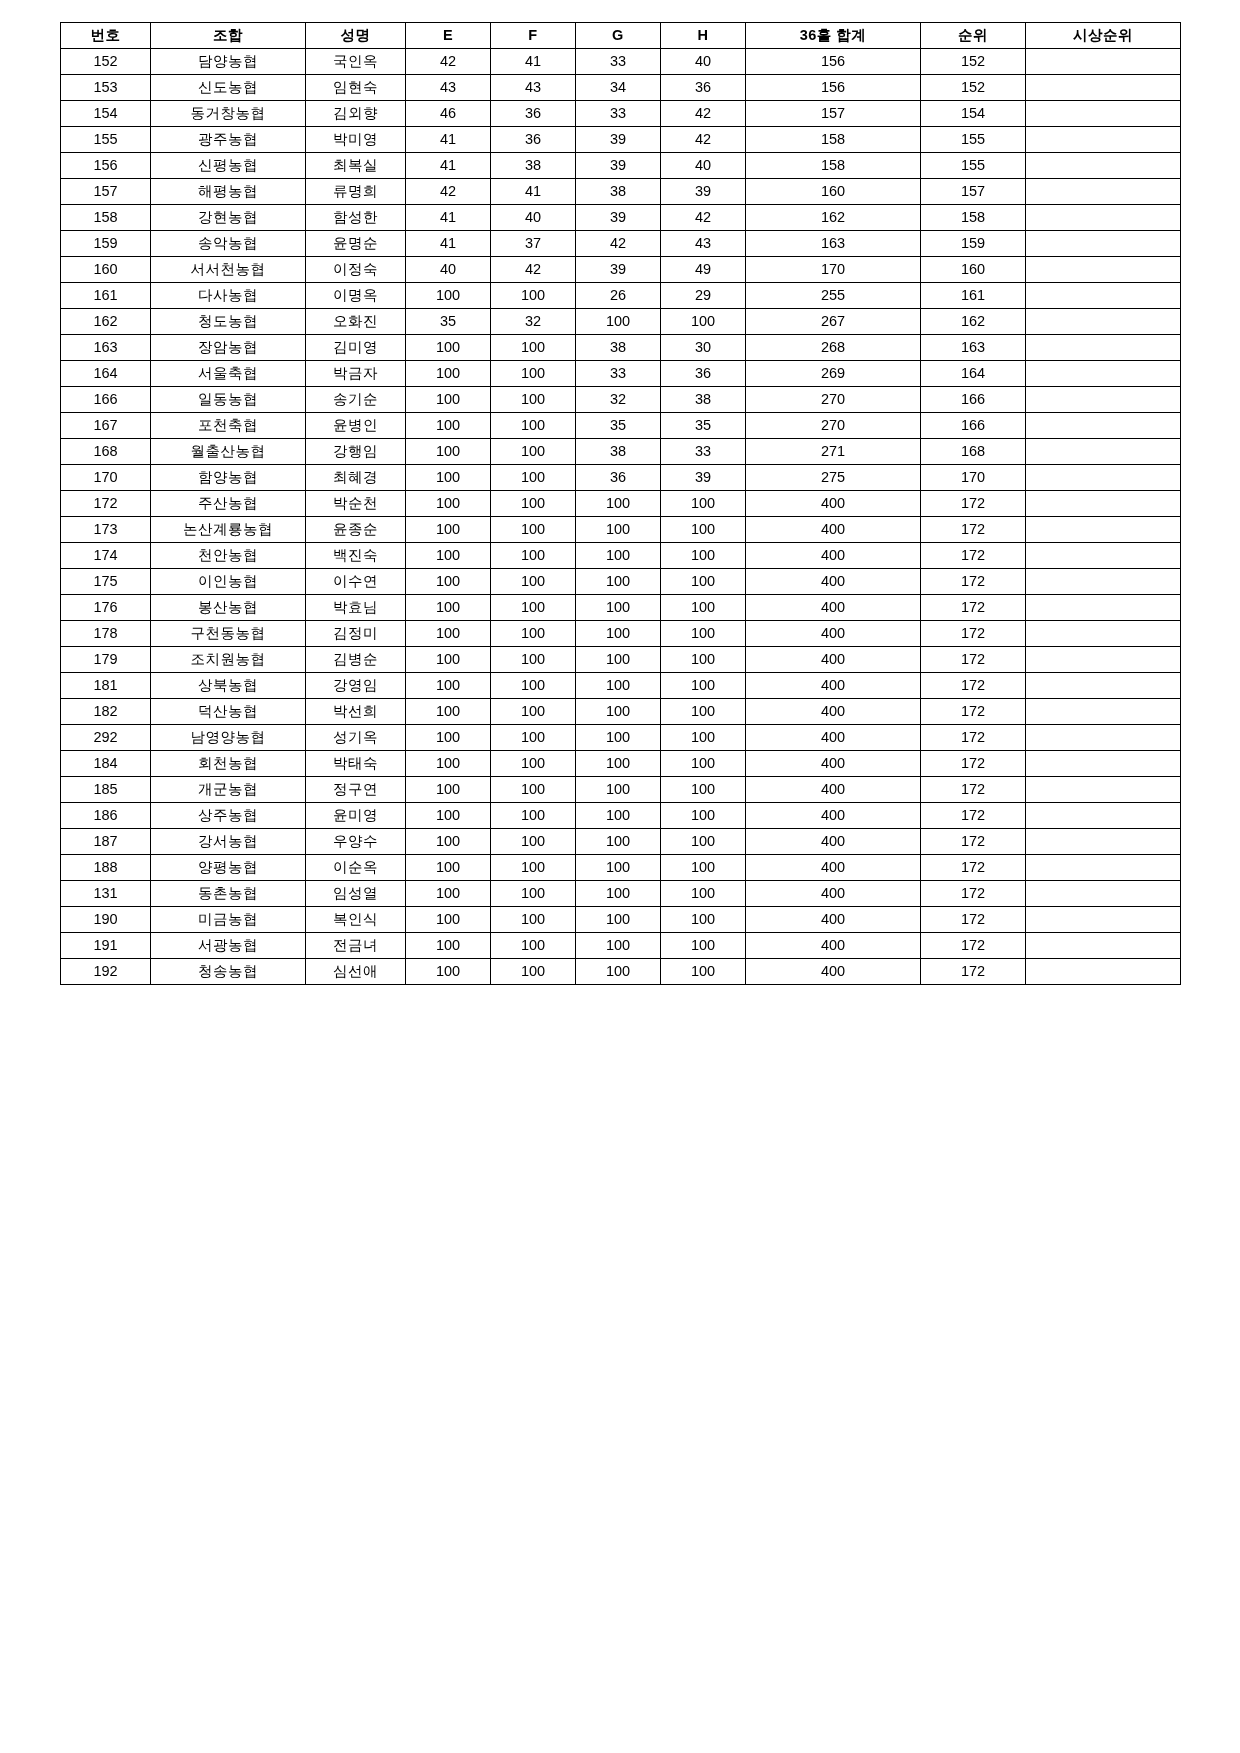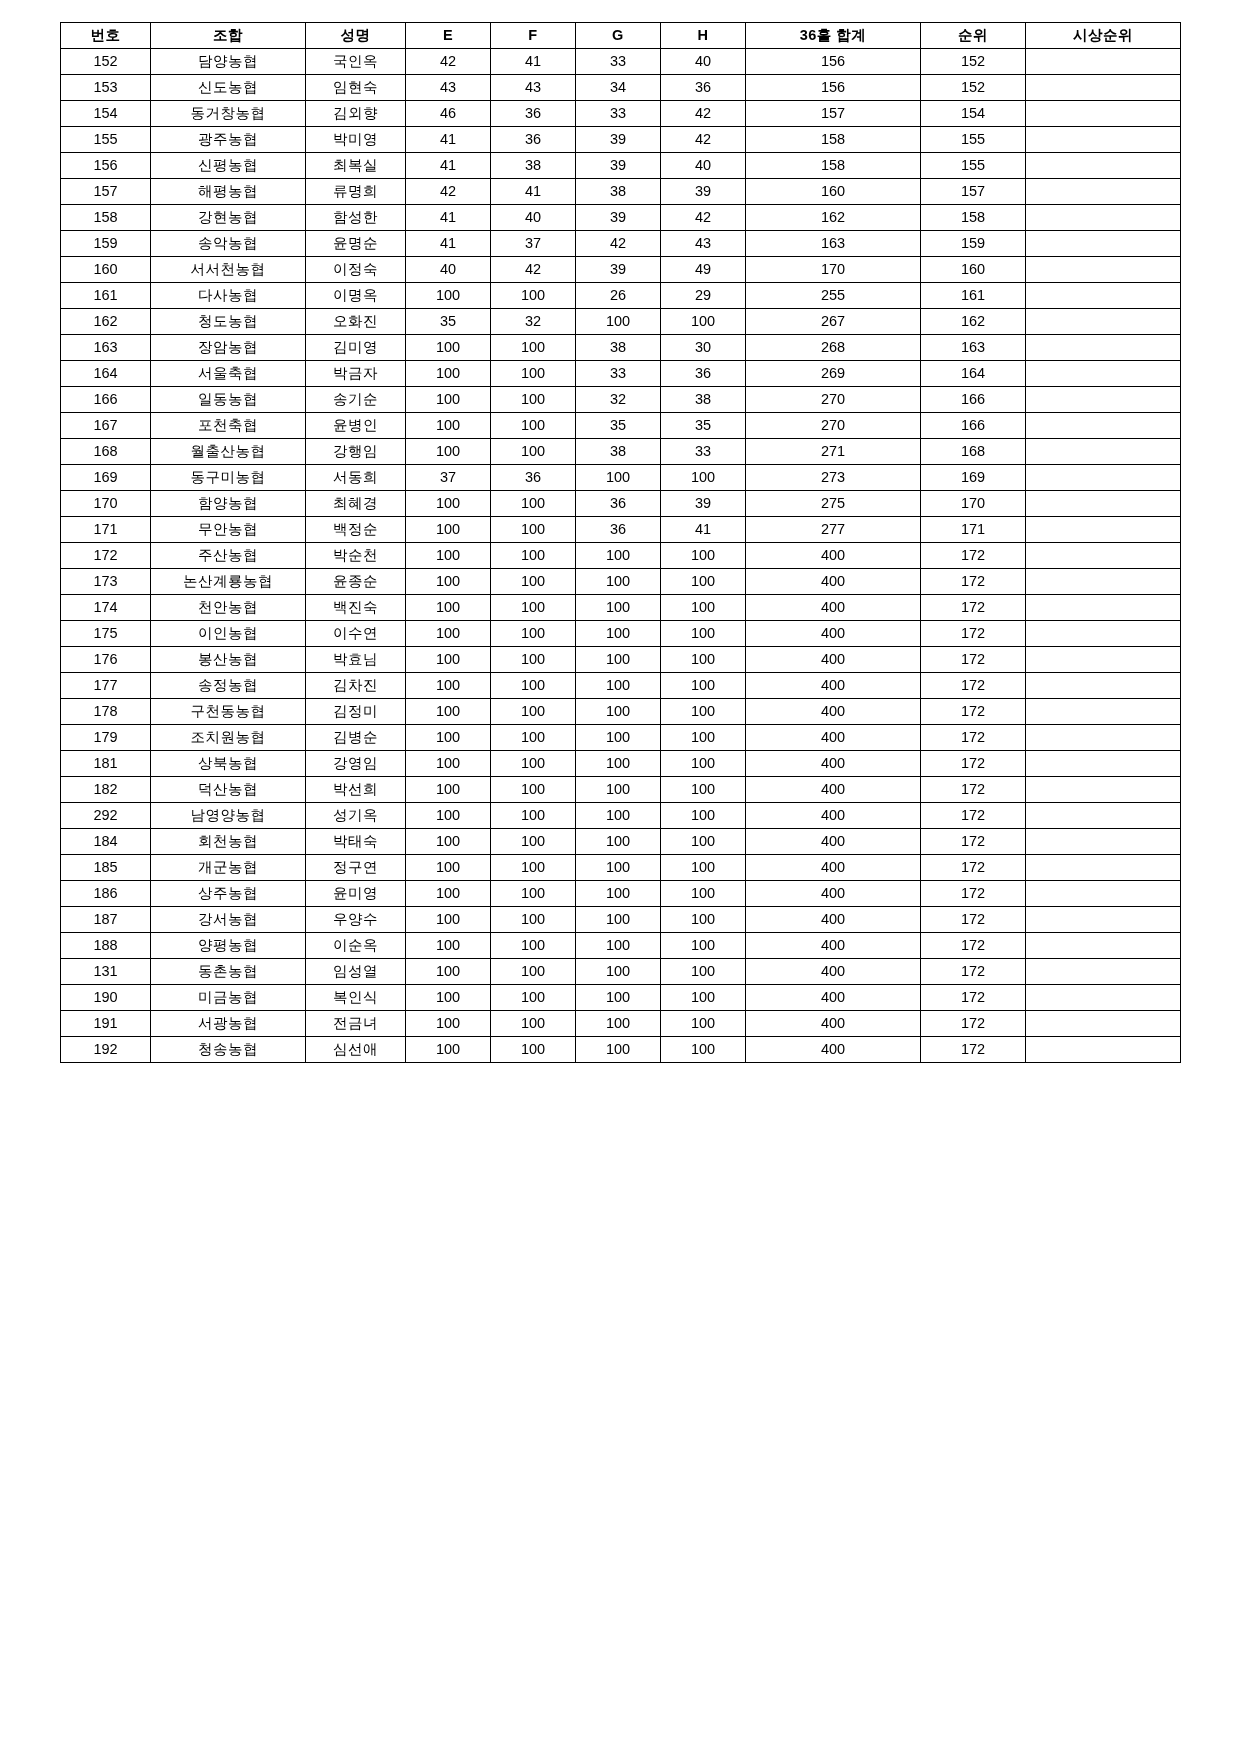--- a/index.html
+++ b/index.html
@@ -278,56 +278,32 @@
           <td class="cell-name">강행임</td>
           <td>100</td>
           <td>100</td>
           <td>38</td>
           <td>33</td>
           <td>271</td>
           <td>168</td>
           <td></td>
         </tr>
         <tr>
-          <td>169</td>
-          <td class="cell-club">동구미농협</td>
-          <td class="cell-name">서동희</td>
-          <td>37</td>
-          <td>36</td>
-          <td>100</td>
-          <td>100</td>
-          <td>273</td>
-          <td>169</td>
-          <td></td>
-        </tr>
-        <tr>
           <td>170</td>
           <td class="cell-club">함양농협</td>
           <td class="cell-name">최혜경</td>
           <td>100</td>
           <td>100</td>
           <td>36</td>
           <td>39</td>
           <td>275</td>
           <td>170</td>
           <td></td>
         </tr>
         <tr>
-          <td>171</td>
-          <td class="cell-club">무안농협</td>
-          <td class="cell-name">백정순</td>
-          <td>100</td>
-          <td>100</td>
-          <td>36</td>
-          <td>41</td>
-          <td>277</td>
-          <td>171</td>
-          <td></td>
-        </tr>
-        <tr>
           <td>172</td>
           <td class="cell-club">주산농협</td>
           <td class="cell-name">박순천</td>
           <td>100</td>
           <td>100</td>
           <td>100</td>
           <td>100</td>
           <td>400</td>
           <td>172</td>
           <td></td>
@@ -365,32 +341,20 @@
           <td>100</td>
           <td>100</td>
           <td>400</td>
           <td>172</td>
           <td></td>
         </tr>
         <tr>
           <td>176</td>
           <td class="cell-club">봉산농협</td>
           <td class="cell-name">박효님</td>
-          <td>100</td>
-          <td>100</td>
-          <td>100</td>
-          <td>100</td>
-          <td>400</td>
-          <td>172</td>
-          <td></td>
-        </tr>
-        <tr>
-          <td>177</td>
-          <td class="cell-club">송정농협</td>
-          <td class="cell-name">김차진</td>
           <td>100</td>
           <td>100</td>
           <td>100</td>
           <td>100</td>
           <td>400</td>
           <td>172</td>
           <td></td>
         </tr>
         <tr>
           <td>178</td>

